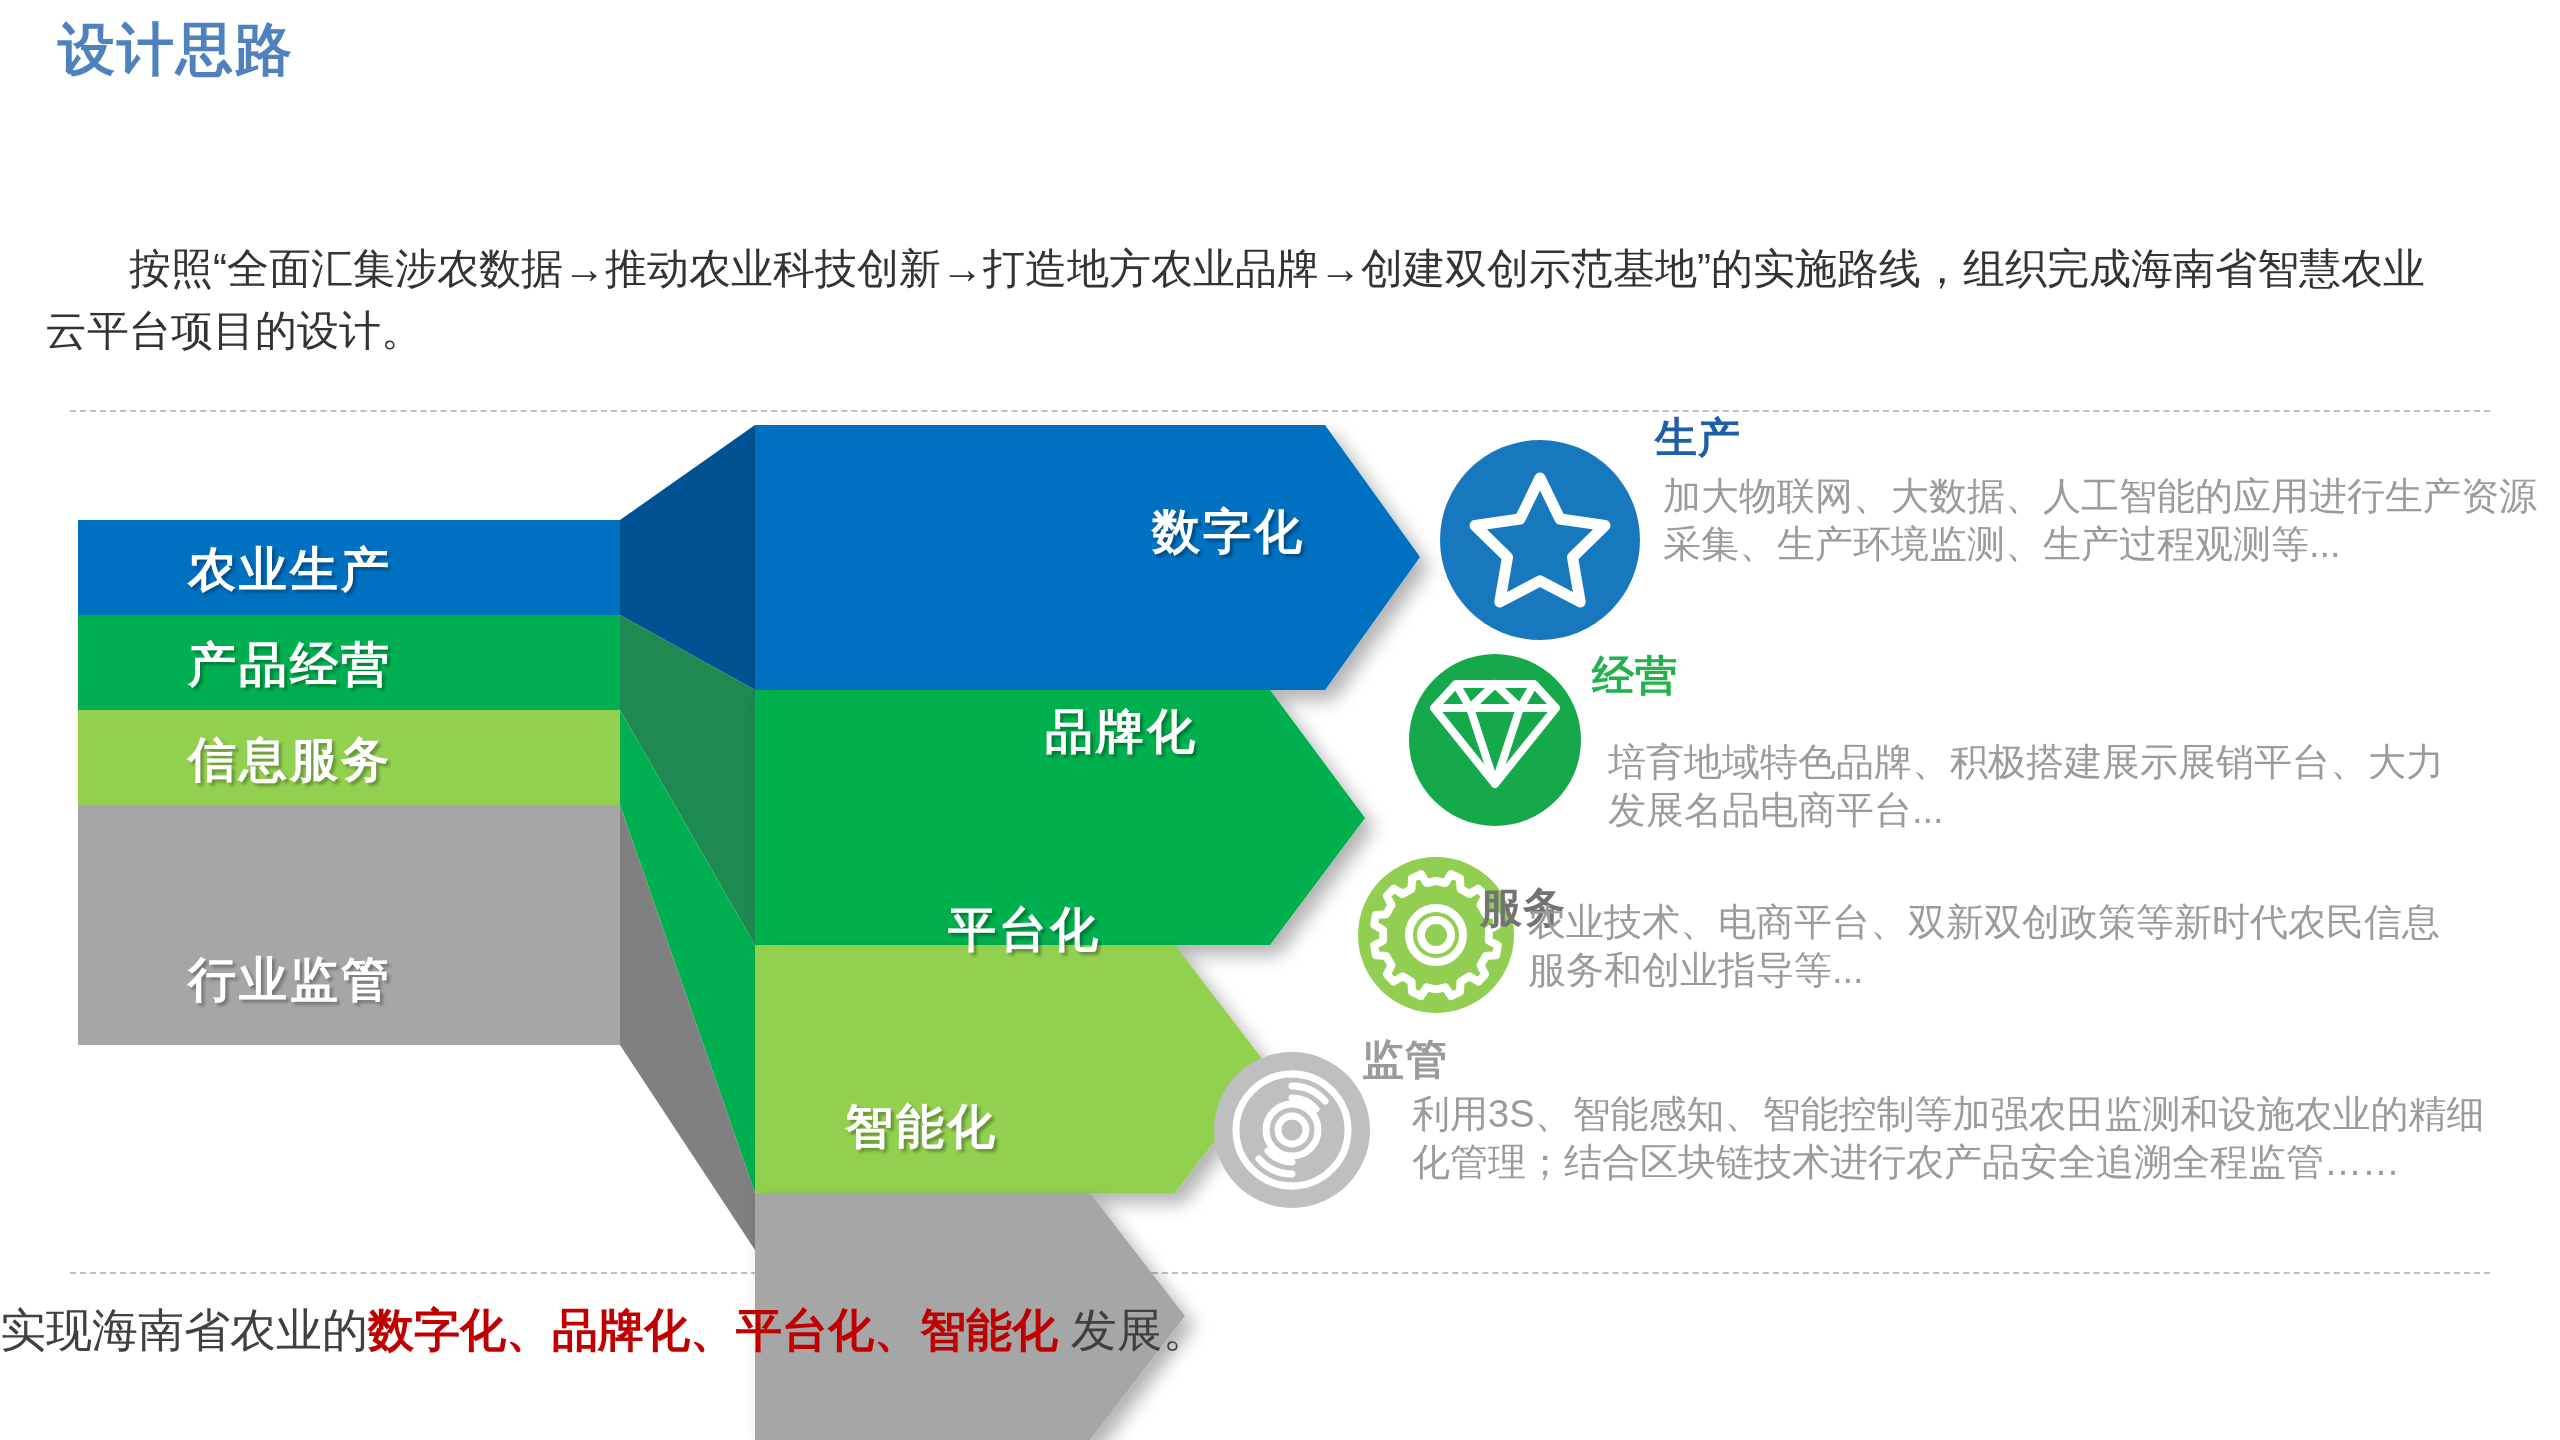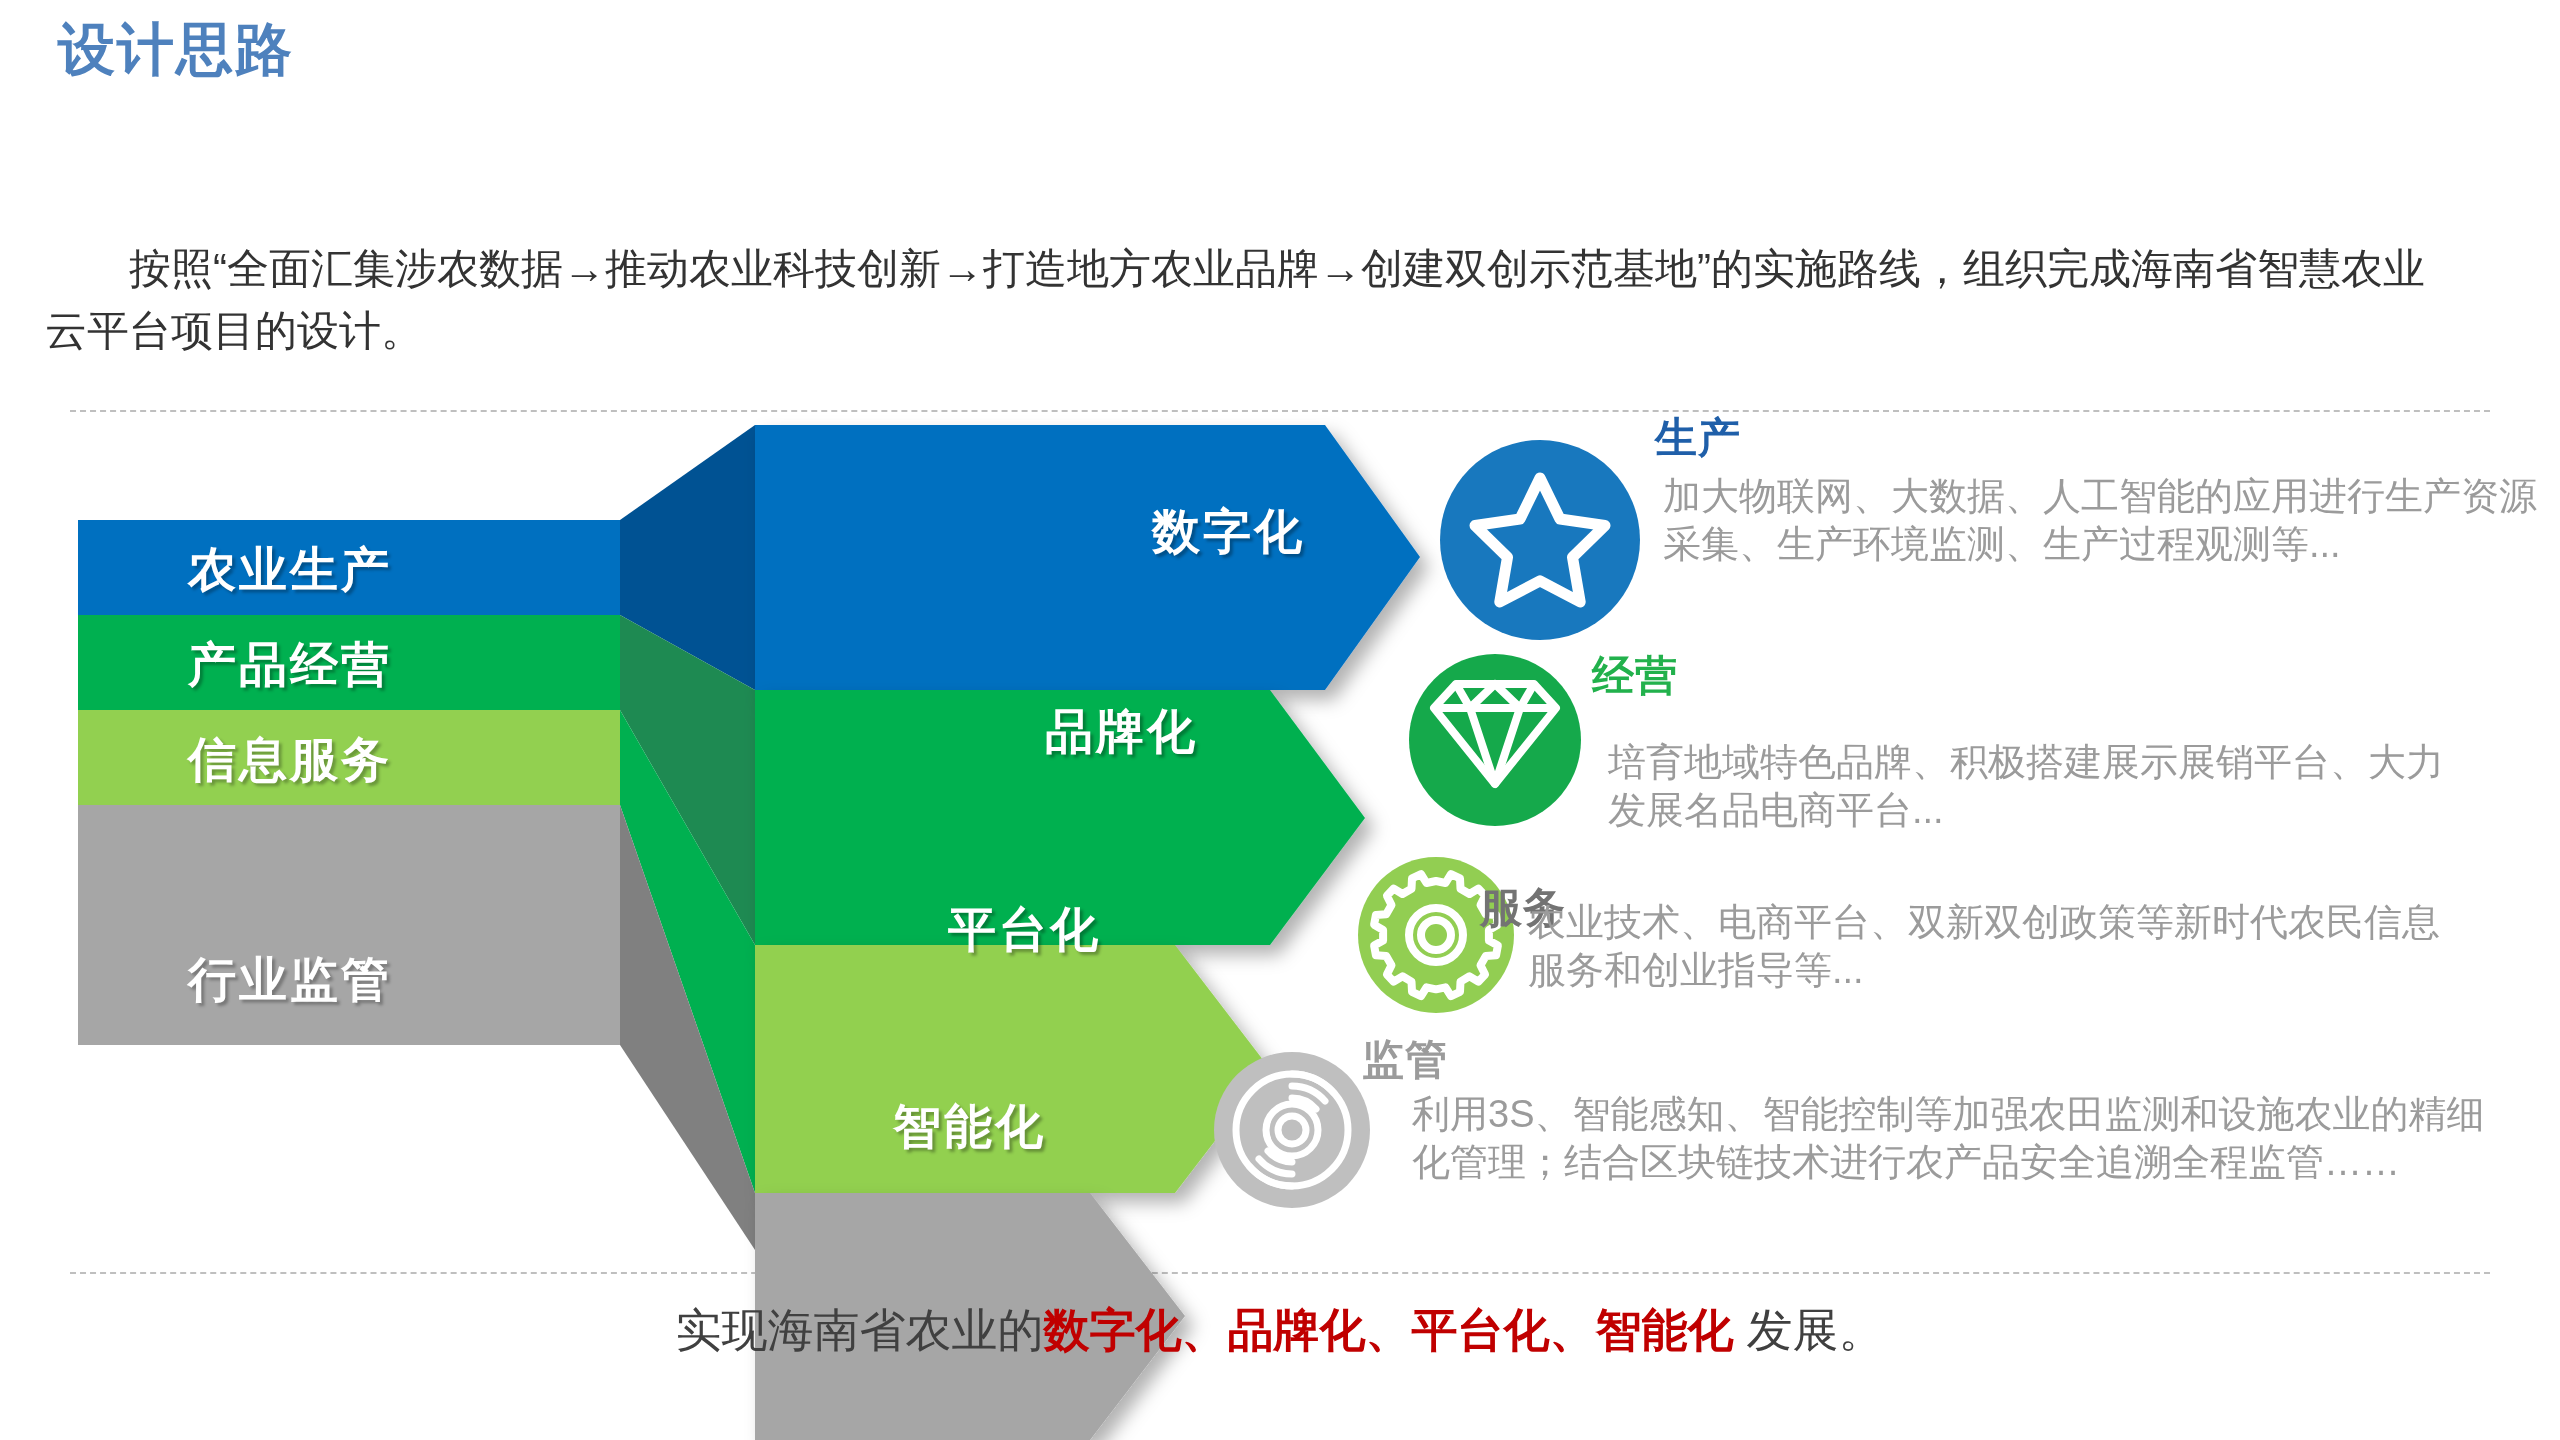--- a/index.html
+++ b/index.html
@@ -96,21 +96,20 @@
     line-height: 48px;
     color: #9B9B9B;
   }
 
   
   #summary-line {
     position: absolute;
     left: 0;
     top: 1300px;
     width: 2560px;
-    text-align: center;
     font-size: 46px;
     color: #404040;
     white-space: nowrap;
   }
   #summary-line .accent {
     color: #C00000;
     font-weight: bold;
   }
 </style>
 </head>
@@ -207,21 +206,21 @@
 </div>
 
 <div class="stack-label" style="left:188px; top:538px;">农业生产</div>
 <div class="stack-label" style="left:188px; top:633px;">产品经营</div>
 <div class="stack-label" style="left:188px; top:728px;">信息服务</div>
 <div class="stack-label" style="left:188px; top:948px;">行业监管</div>
 
 <div class="arrow-label" style="left:1120px; top:500px;margin-left:32px;">数字化</div>
 <div class="arrow-label" style="left:1045px; top:700px;">品牌化</div>
 <div class="arrow-label" style="left:948px; top:898px;">平台化</div>
-<div class="arrow-label" style="left:893px; top:1095px;">智能化</div>
+<div class="arrow-label" style="left:845px; top:1095px;">智能化</div>
 
 <div class="info-block">
   <div class="info-heading" style="left:1655px; top:410px; color:#1F5FA9;">生产</div>
   <div class="info-body" style="left:1663px; top:472px; width:905px;">加大物联网、大数据、人工智能的应用进行生产资源采集、生产环境监测、生产过程观测等...</div>
 </div>
 
 <div class="info-block">
   <div class="info-heading" style="left:1592px; top:648px; color:#22B14C;text-align:right;">经营</div>
   <div class="info-body" style="left:1608px; top:738px; width:855px;">培育地域特色品牌、积极搭建展示展销平台、大力发展名品电商平台...</div>
 </div>

